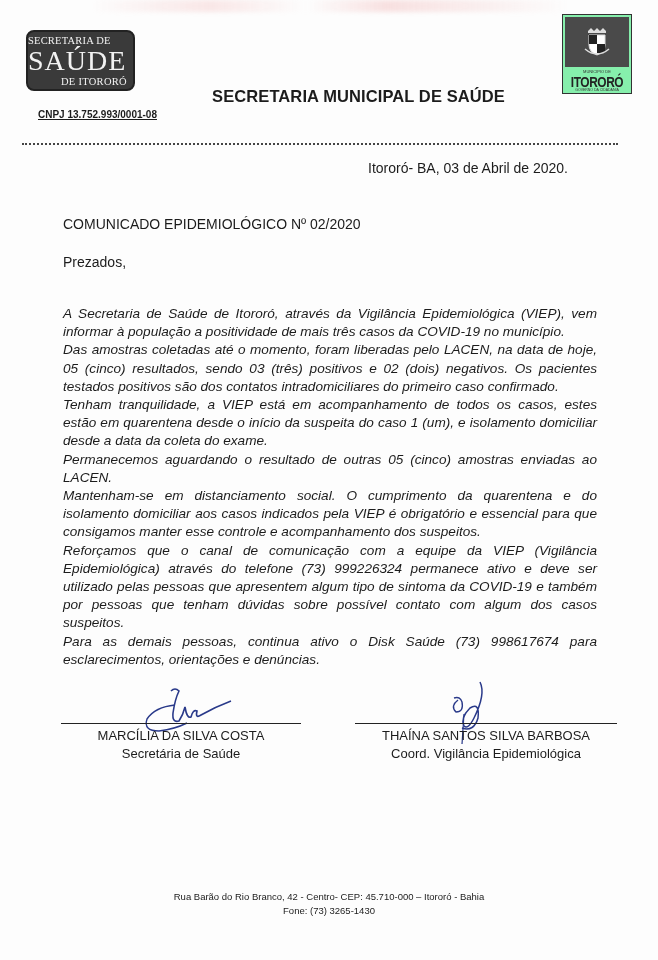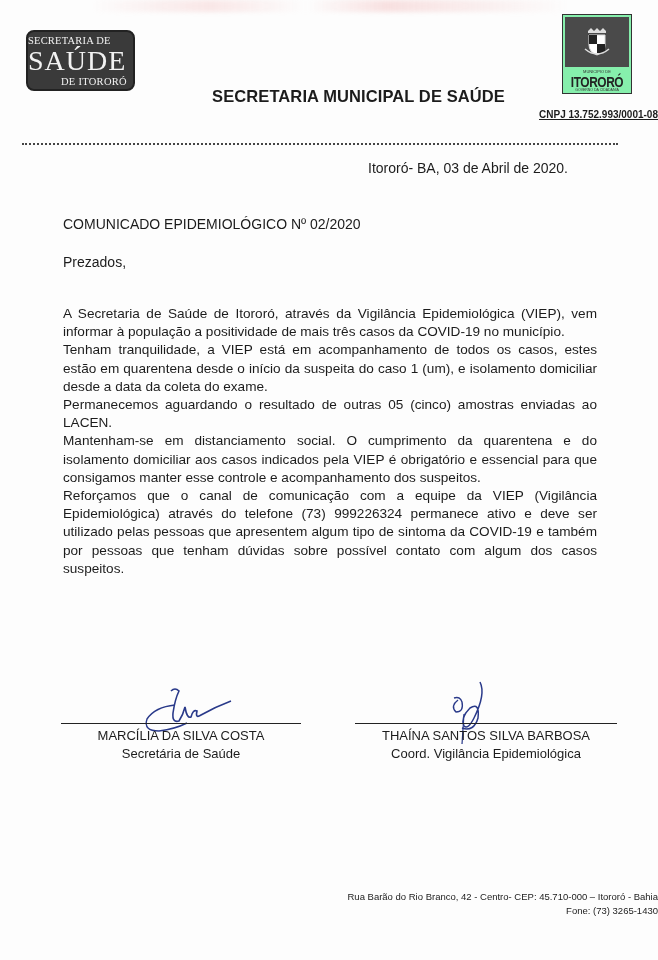--- a/index.html
+++ b/index.html
@@ -36,44 +36,44 @@
     position:absolute; left:19px; top:10px; width:26px; height:30px;
   }
   .logo-right .muni { position:absolute; left:0; right:0; top:54px; font-size:4px; text-align:center; color:#333; }
   .logo-right .name { position:absolute; left:0; right:0; top:59px; font-size:14px; font-weight:bold; text-align:center; letter-spacing:-0.5px; color:#222; font-family:"Liberation Sans Narrow","Liberation Sans", sans-serif; transform:scaleX(0.85); }
   .logo-right .sub { position:absolute; left:0; right:0; top:73px; font-size:3.5px; text-align:center; color:#333; }
   .org-title {
     position:absolute; top:87px; left:0; width:658px; text-align:center;
     font-size:16.5px; font-weight:bold; letter-spacing:0.1px; padding-left:59px; box-sizing:border-box;
   }
   .cnpj {
-    position:absolute; top:109px; left:0; width:658px; text-align:right;
+    position:absolute; top:109px; left:0; width:658px; text-align:left;
     font-size:10px; font-weight:bold; text-decoration:underline; padding-left:38px; box-sizing:border-box;
   }
   .dotted-rule {
     position:absolute; top:143px; left:22px; width:596px; height:0;
     border-top:2px dotted #444;
   }
   .date-line { position:absolute; top:160px; left:368px; font-size:14px; }
   .comm-title { position:absolute; top:216px; left:63px; font-size:14px; }
   .recipient { position:absolute; top:252px; left:63px; font-size:14px; line-height:20px; }
   .body-text {
     position:absolute; top:305px; left:63px; width:534px;
     font-size:13.6px; line-height:18.2px; text-align:justify;
   }
-  .body-text p { margin:0; }
+  .body-text p { margin:0;font-style:italic; }
   .sig {
     position:absolute; top:723px; width:240px; text-align:center;
     border-top:1px solid #222; padding-top:3px; font-size:13px; line-height:18px;
   }
   .sig-left { left:61px; }
   .sig-right { left:355px; width:262px; }
   .sig-scribble { position:absolute; }
   .footer {
-    position:absolute; top:890px; left:0; width:658px; text-align:right;
+    position:absolute; top:890px; left:0; width:658px; text-align:center;
     font-size:9.5px; line-height:13.5px; color:#222;
   }
   .footer .email { text-decoration:underline; }
 </style>
 </head>
 <body>
 
 <div class="pink-smudge"></div>
 
 <div class="logo-left">
@@ -102,24 +102,26 @@
 <div class="dotted-rule"></div>
 
 <div class="date-line">Itororó- BA, 03 de Abril de 2020.</div>
 <div class="comm-title">COMUNICADO EPIDEMIOLÓGICO Nº 02/2020</div>
 <div class="recipient">
   <div>Prezados,</div>
 </div>
 
 <div class="body-text">
   <p>A Secretaria de Saúde de Itororó, através da Vigilância Epidemiológica (VIEP), vem informar à população a positividade de mais três casos da COVID-19 no município.</p>
+  <p>Das amostras coletadas até o momento, foram liberadas pelo LACEN, na data de hoje, 05 (cinco) resultados, sendo 03 (três) positivos e 02 (dois) negativos. Os pacientes testados positivos são dos contatos intradomiciliares do primeiro caso confirmado.</p>
   <p>Tenham tranquilidade, a VIEP está em acompanhamento de todos os casos, estes estão em quarentena desde o início da suspeita do caso 1 (um), e isolamento domiciliar desde a data da coleta do exame.</p>
   <p>Permanecemos aguardando o resultado de outras 05 (cinco) amostras enviadas ao LACEN.</p>
   <p>Mantenham-se em distanciamento social. O cumprimento da quarentena e do isolamento domiciliar aos casos indicados pela VIEP é obrigatório e essencial para que consigamos manter esse controle e acompanhamento dos suspeitos.</p>
   <p>Reforçamos que o canal de comunicação com a equipe da VIEP (Vigilância Epidemiológica) através do telefone (73) 999226324 permanece ativo e deve ser utilizado pelas pessoas que apresentem algum tipo de sintoma da COVID-19 e também por pessoas que tenham dúvidas sobre possível contato com algum dos casos suspeitos.</p>
+  <p>Para as demais pessoas, continua ativo o Disk Saúde (73) 998617674 para esclarecimentos, orientações e denúncias.</p>
 </div>
 
 <svg class="sig-scribble" style="left:135px;top:685px;width:100px;height:50px" viewBox="0 0 100 50">
   <path d="M36 6 Q40 2 44 6 Q40 14 38 28 Q37 38 44 36 Q48 30 50 22 Q52 34 56 32 Q58 24 62 26 Q60 34 66 30 Q80 22 96 16" fill="none" stroke="#2a3a8a" stroke-width="1.6"></path>
   <path d="M40 20 Q20 22 12 34 Q8 46 24 46 Q40 44 52 38" fill="none" stroke="#2a3a8a" stroke-width="1.4"></path>
 </svg>
 <svg class="sig-scribble" style="left:440px;top:678px;width:60px;height:70px" viewBox="0 0 60 70">
   <path d="M40 4 Q46 16 34 40 Q28 52 24 48 Q20 40 30 30 Q40 24 38 40 Q34 54 22 50" fill="none" stroke="#2a3a8a" stroke-width="1.5"></path>
   <path d="M18 22 Q10 28 16 34 Q24 34 22 24 Q20 18 14 20" fill="none" stroke="#2a3a8a" stroke-width="1.4"></path>
   <path d="M24 36 L22 66" fill="none" stroke="#2a3a8a" stroke-width="1.2"></path>

